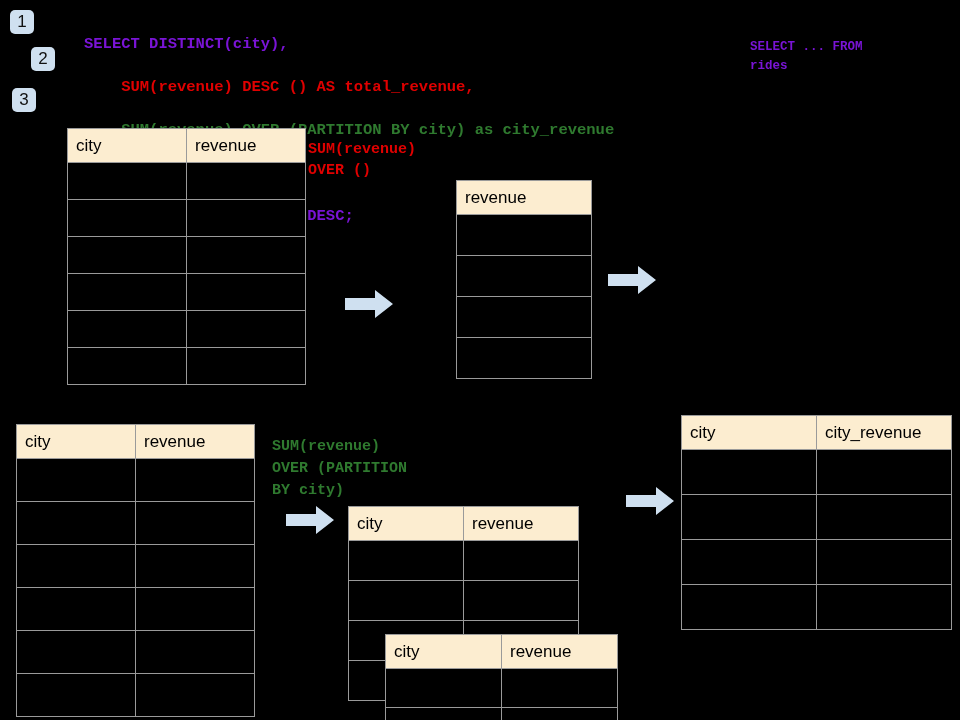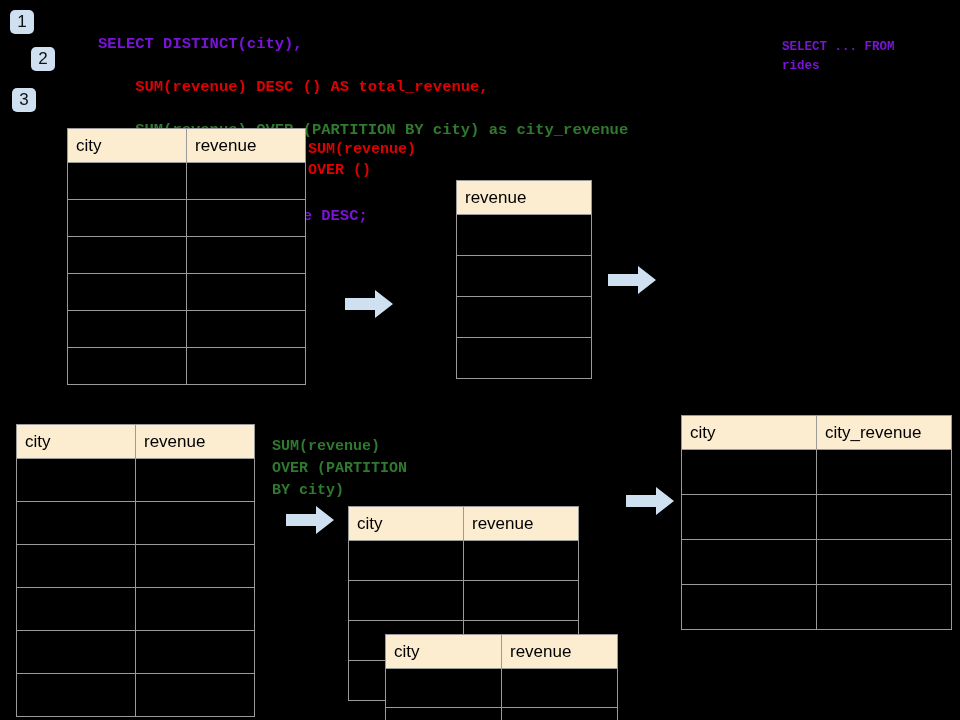--- a/index.html
+++ b/index.html
@@ -42,21 +42,21 @@
   
   .code {
     position: absolute;
     font-family: "Liberation Mono", monospace;
     font-size: 15.5px;
     line-height: 21.5px;
     white-space: pre;
     font-weight: bold;
     letter-spacing: 0px;
   }
-  .code-line { white-space: pre; margin-left: 14px; }
+  .code-line { white-space: pre; }
   .c-purple { color: #7a14d6; }
   .c-red    { color: #e00000; }
   .c-green  { color: #2f7a2f; }
 
   .annot {
     position: absolute;
     font-family: "Liberation Mono", monospace;
     font-weight: bold;
     white-space: pre;
     line-height: 19px;
@@ -112,21 +112,21 @@
   <div class="badge" style="left:12px; top:88px;">3</div>
 
   <div class="code" style="left:84px; top:12px;">
 <div class="code-line c-purple">SELECT DISTINCT(city),</div>
 <div class="code-line c-red">    SUM(revenue) DESC () AS total_revenue,</div>
 <div class="code-line c-green">    SUM(revenue) OVER (PARTITION BY city) as city_revenue</div>
 <div class="code-line c-purple">  FROM rides</div>
 <div class="code-line c-purple">  ORDER by city_revenue DESC;</div>
   </div>
 
-  <div class="annot small" style="left:782px; top:38px;">SELECT ... FROM
+  <div class="annot small" style="left:750px; top:38px;">SELECT ... FROM
 rides</div>
 
   <div class="annot red" style="left:308px; top:139px;">SUM(revenue)
 OVER ()</div>
 
   <div class="annot green" style="left:272px; top:436px;">SUM(revenue)
 OVER (PARTITION
 BY city)</div>
 
   <table class="tbl" style="left:67px; top:128px; width:238px;">

